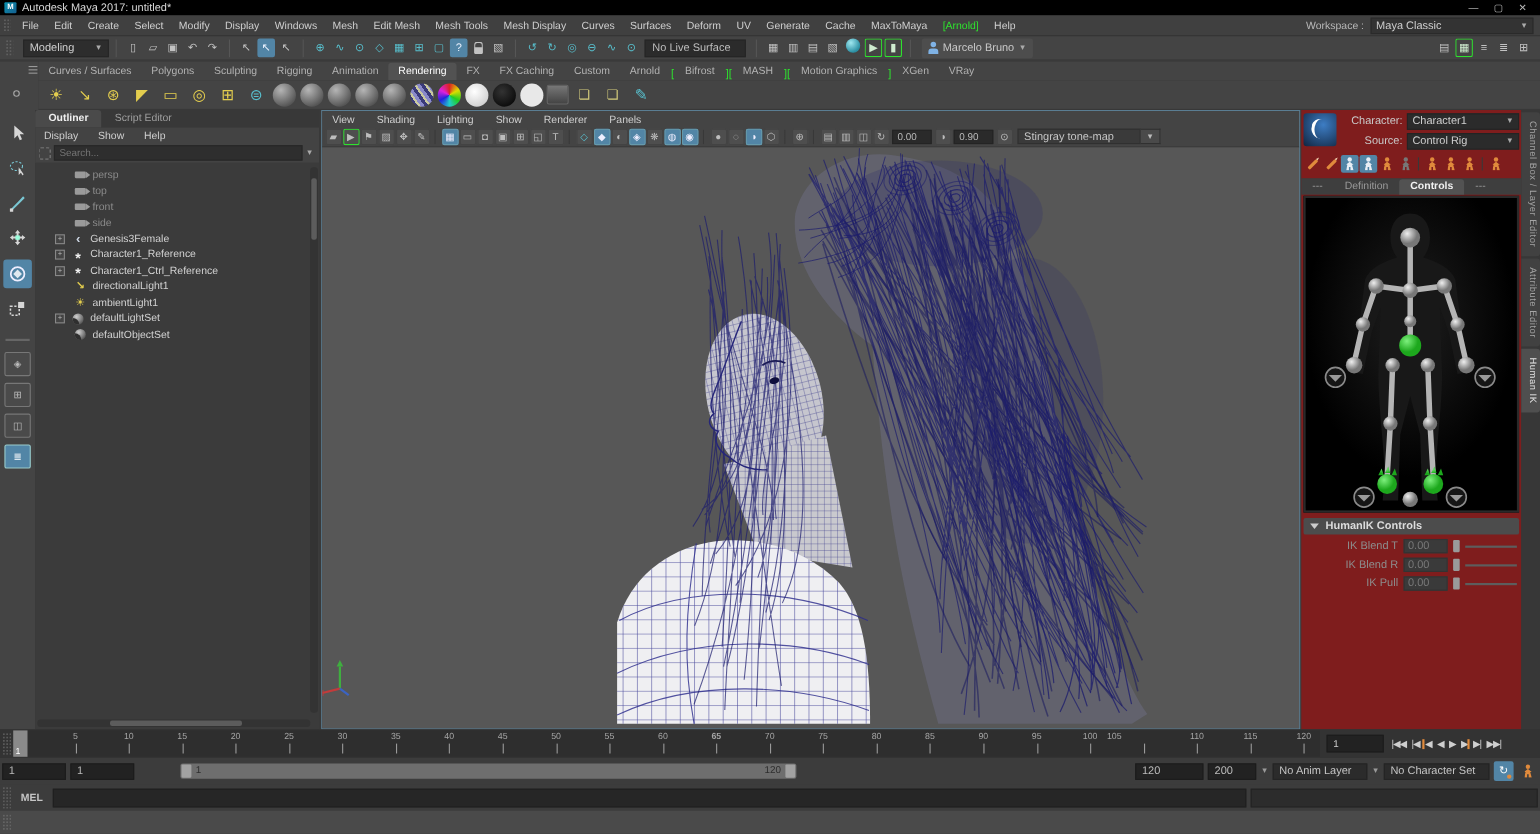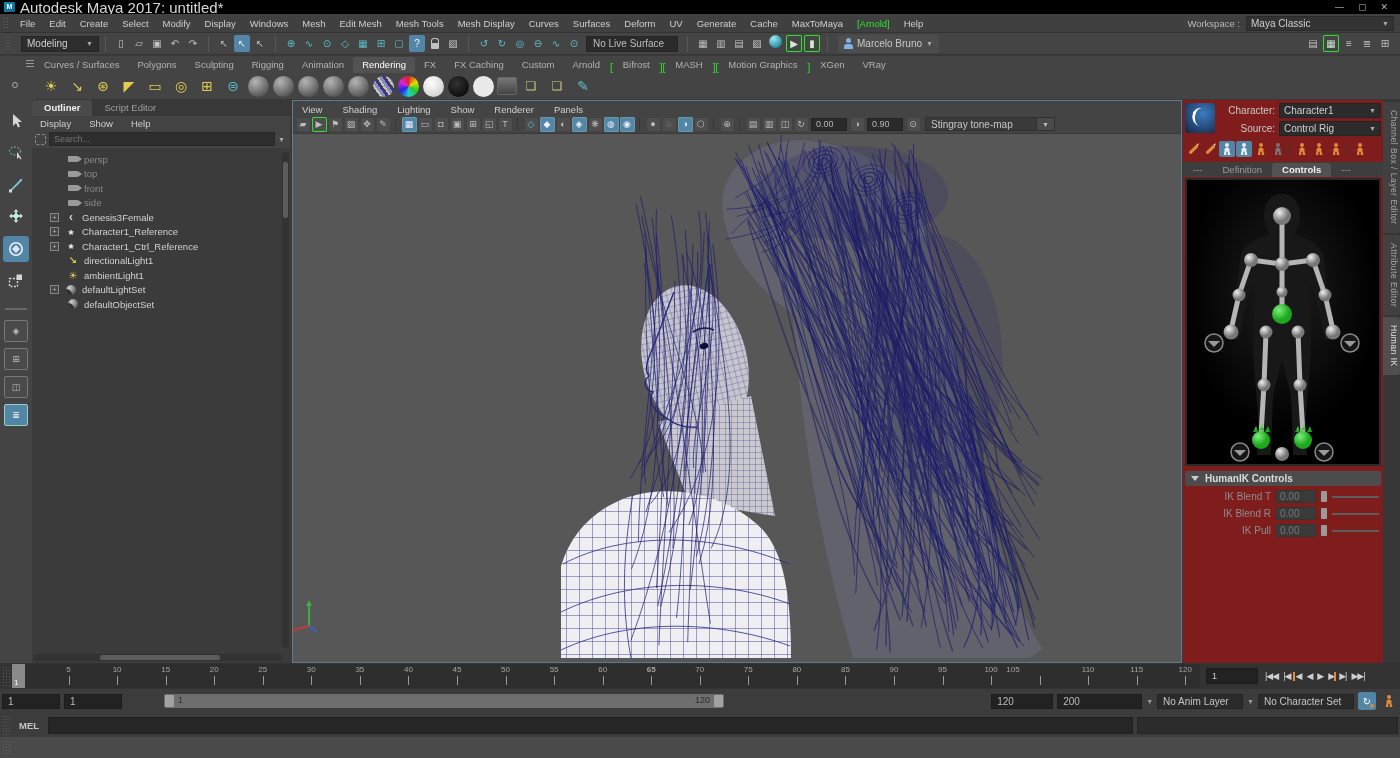--- a/index.html
+++ b/index.html
@@ -3,21 +3,21 @@
 <meta charset="utf-8">
 <style>
   *{box-sizing:border-box;margin:0;padding:0;user-select:none}
   html,body{width:1400px;height:758px;overflow:hidden;background:#393939;
     font-family:"Liberation Sans","DejaVu Sans",sans-serif;font-size:10px;color:#c8c8c8}
   #app{position:absolute;inset:0;width:1400px;height:758px;background:#393939}
 
   
   .titlebar{position:absolute;left:0;top:0;width:1400px;height:14px;background:#000;display:flex;align-items:center;gap:5px;padding:0 4px}
   .maya-logo{width:11px;height:10px;background:linear-gradient(135deg,#0a93b0,#155e8e);border-radius:1px;color:#fff;font-size:7px;line-height:10px;text-align:center;font-weight:bold}
-  .title-text{color:#d8d8d8;font-size:15px}
+  .title-text{color:#d8d8d8;font-size:10px}
   .winbtns{margin-left:auto;display:flex;gap:14px;padding-right:8px}
   .winbtn{color:#b8b8b8;font-size:9px;line-height:12px}
 
   
   .menubar{position:absolute;left:0;top:14px;width:1400px;height:19px;background:#404040;border-bottom:1px solid #333;display:flex;align-items:center}
   .grip{width:7px;height:70%;margin:0 3px;background-image:radial-gradient(#666 30%,transparent 31%);background-size:3px 3px;opacity:.8}
   .mitem{padding:0 7px;color:#cfcfcf;font-size:9.5px;cursor:default}
   .grn-t{color:#2ee22e}
   .ws{margin-left:auto;display:flex;align-items:center;gap:6px;padding-right:6px}
   .ws-label{color:#b9b9b9;font-size:9.5px}
@@ -858,21 +858,21 @@
     <div class="rr-field">1</div>
     <div class="rr-field">1</div>
     <div class="rangebar">
       <span class="rb-handle rb-l"></span>
       <span class="rb-start">1</span>
       <span class="rb-end">120</span>
       <span class="rb-handle rb-r"></span>
     </div>
     <div class="rr-gap"></div>
     <div class="rr-field" style="width:62px">120</div>
-    <div class="rr-field" style="width:85px">200</div>
+    <div class="rr-field" style="width:44px">200</div>
     <span class="rr-dda">▼</span>
     <div class="rr-dd">No Anim Layer</div>
     <span class="rr-dda">▼</span>
     <div class="rr-dd wide">No Character Set</div>
     <span class="akey">↻</span>
     <span class="prefs">
         <span class="person"></span>
       </span>
   </div>
 

